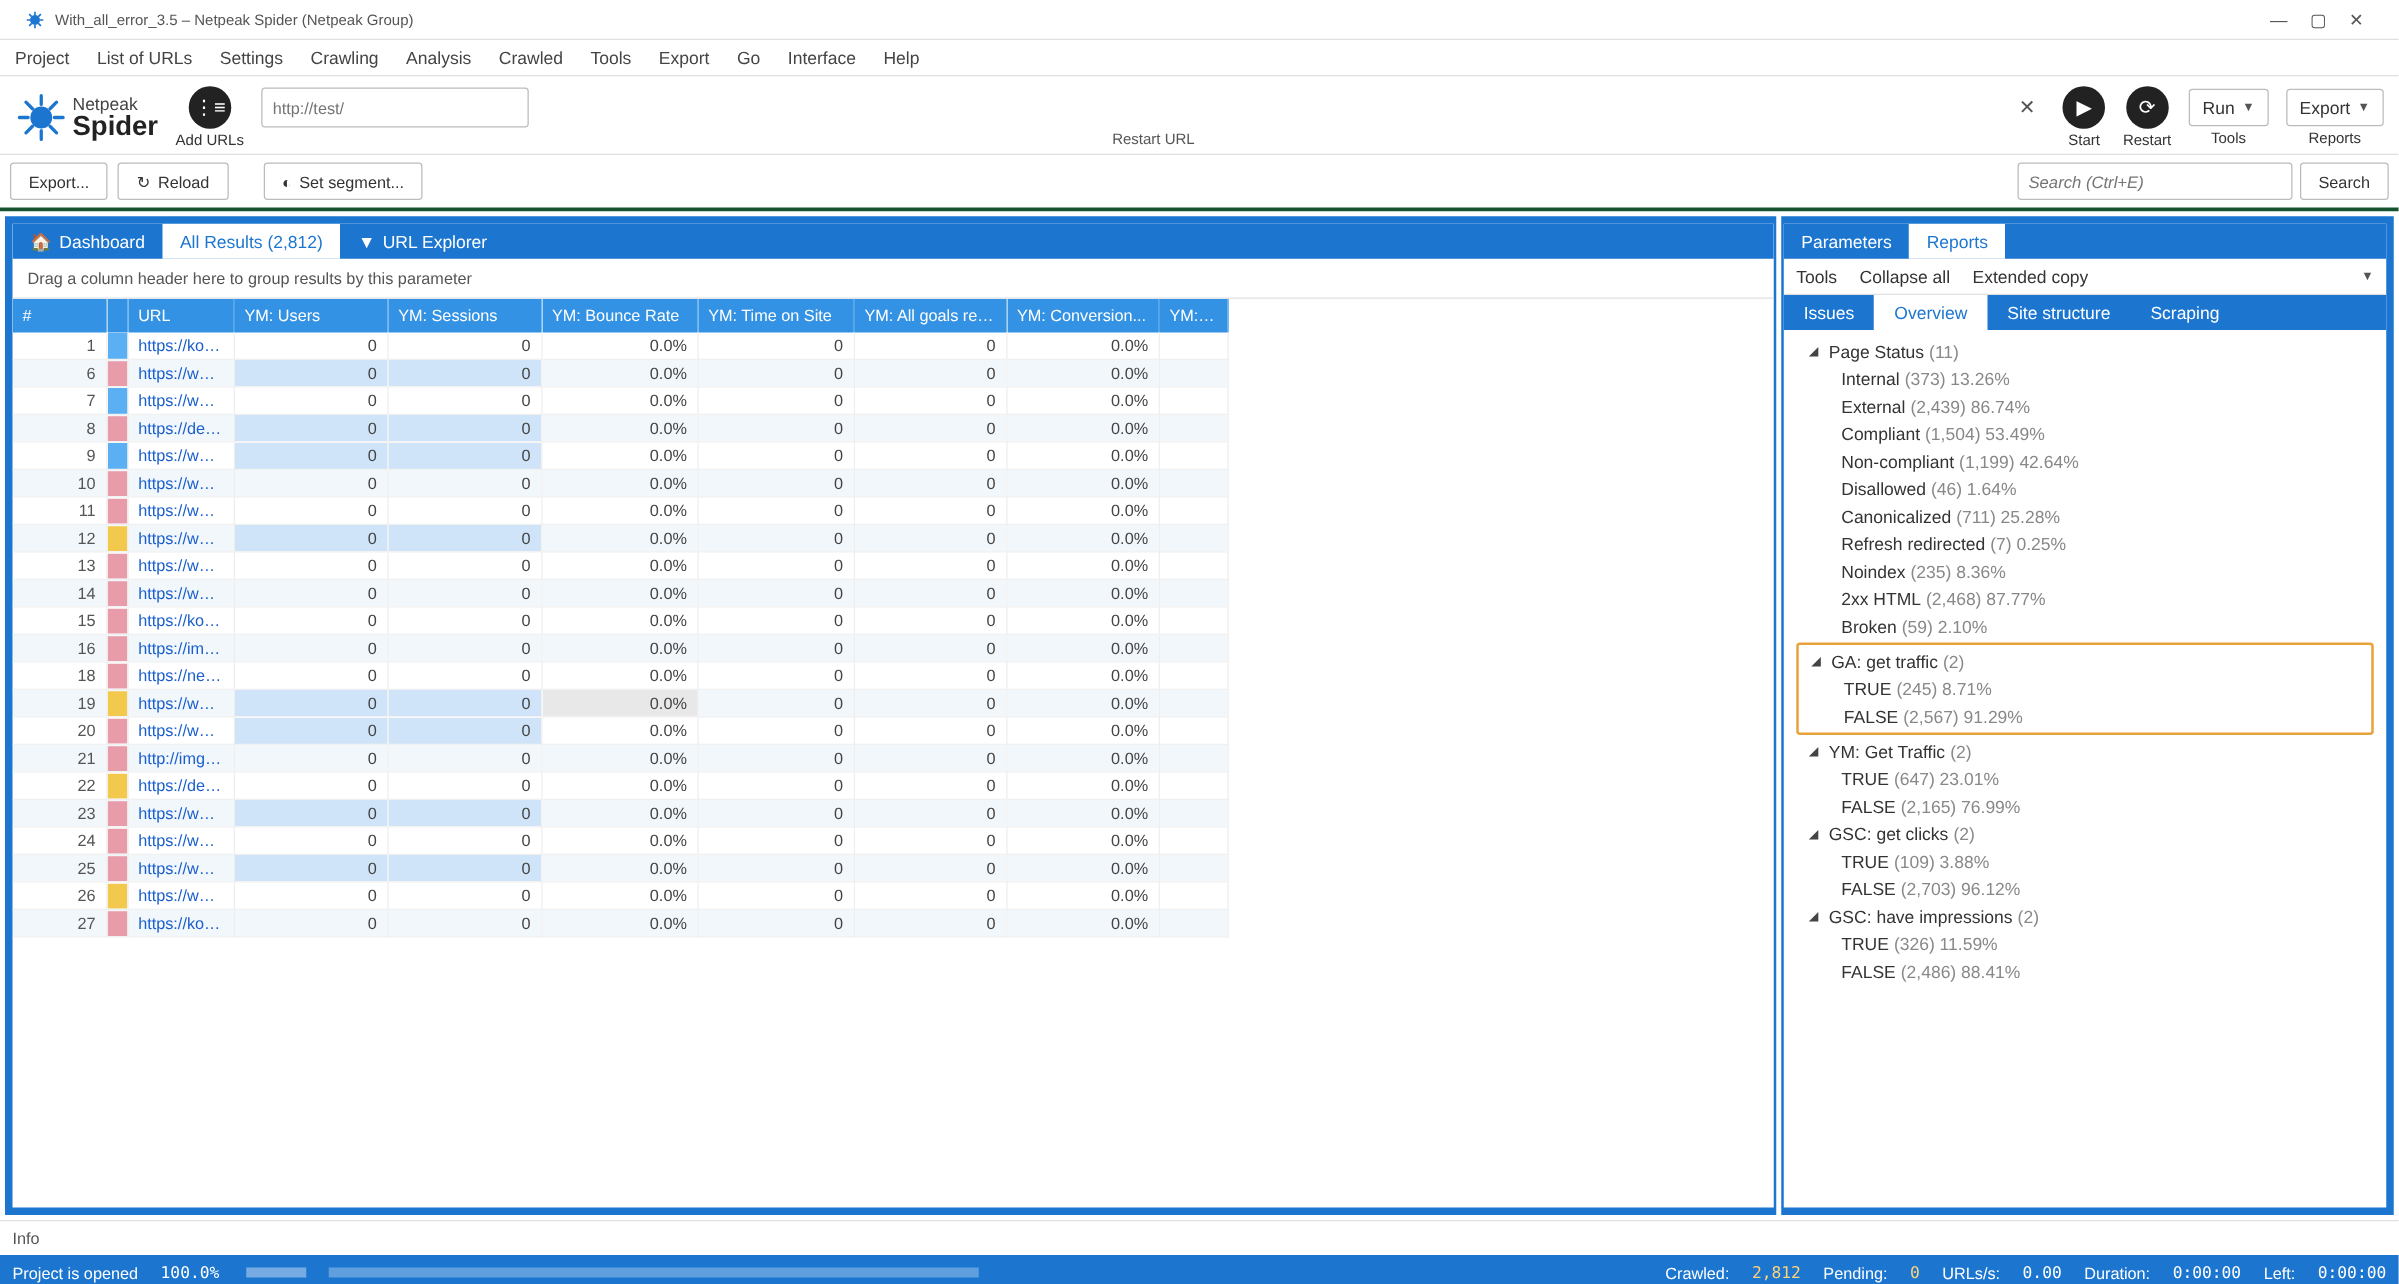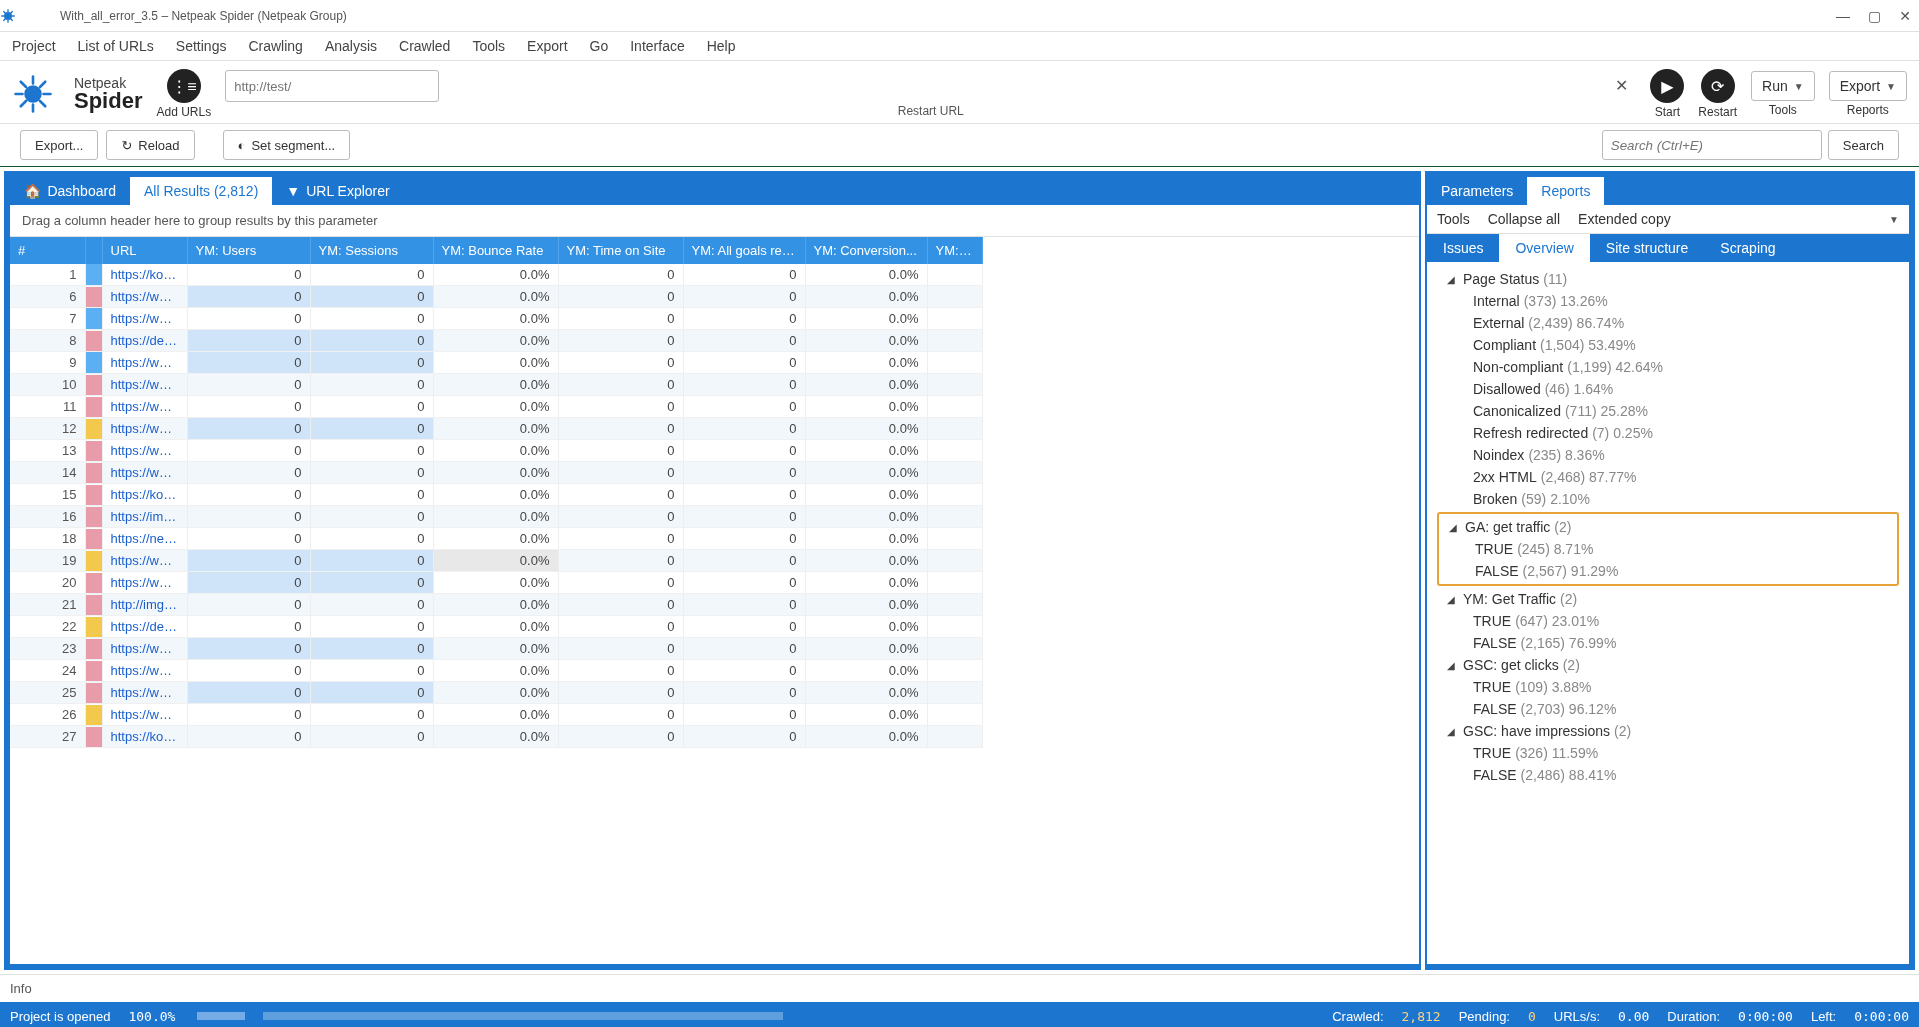--- a/index.html
+++ b/index.html
@@ -1,38 +1,38 @@
 <!DOCTYPE html>
 <html><head>
 <meta charset="utf-8">
 <style>
 * { margin: 0; padding: 0; box-sizing: border-box; font-family: "Segoe UI", Tahoma, sans-serif; }
 body { background: #fff; font-size: 13px; color: #333; overflow: hidden; }
-.titlebar { display: flex; align-items: center; height: 32px; padding: 0 0; border-bottom: 1px solid #e0e0e0; gap: 36px; }
+.titlebar { display: flex; align-items: center; height: 32px; padding: 0 20px; border-bottom: 1px solid #e0e0e0; }
 .titlebar .app-icon { width: 16px; height: 16px; margin-right: 8px; }
 .titlebar .title { flex: 1; font-size: 12px; color: #555; }
 .win-controls { display: flex; gap: 18px; font-size: 14px; color: #555; padding-right: 8px; }
 .win-controls span { cursor: pointer; }
 .menubar { display: flex; gap: 22px; padding: 6px 12px; border-bottom: 1px solid #e0e0e0; font-size: 14px; color: #444; }
 .menubar span { cursor: pointer; }
 .toolbar { display: flex; align-items: center; padding: 8px 12px 4px 12px; gap: 14px; border-bottom: 1px solid #e0e0e0; }
-.logo { display: flex; align-items: center; gap: 20px; }
+.logo { display: flex; align-items: center; gap: 4px; }
 .logo-text { display: flex; flex-direction: column; line-height: 1; }
 .logo-text .l1 { font-size: 14px; color: #444; }
 .logo-text .l2 { font-size: 22px; font-weight: bold; color: #222; }
 .tool-col { display: flex; flex-direction: column; align-items: center; gap: 2px; font-size: 12px; color: #333; }
 .circle-btn { width: 34px; height: 34px; border-radius: 50%; background: #222; color: #fff; display: flex; align-items: center; justify-content: center; font-size: 16px; cursor: pointer; }
 .url-bar-wrap { flex: 1; display: flex; flex-direction: column; align-items: center; gap: 2px; }
 .url-bar-wrap .input-line { display: flex; width: 100%; }
 .url-input { flex: 1; height: 32px; border: 1px solid #bbb; border-radius: 3px; padding: 0 28px 0 8px; font-size: 13px; color: #ef4444; position: relative; }
 .url-input-wrap { position: relative; flex: 1; }
 .clear-x { position: absolute; right: 8px; top: 6px; font-size: 16px; color: #555; cursor: pointer; }
 .dropdown-btn { display: flex; align-items: center; height: 30px; padding: 0 10px; border: 1px solid #bbb; border-radius: 3px; gap: 6px; cursor: pointer; font-size: 14px; }
 .dropdown-btn .caret { font-size: 10px; color: #555; }
-.sub-toolbar { display: flex; align-items: center; padding: 6px 20px; gap: 28px; border-bottom: 1px solid #14532d; }
+.sub-toolbar { display: flex; align-items: center; padding: 6px 8px; gap: 28px; border-bottom: 3px solid #14532d; }
 .sub-left { display: flex; gap: 8px; }
 .btn { height: 30px; padding: 0 14px; border: 1px solid #bbb; border-radius: 3px; background: #fff; display: flex; align-items: center; gap: 6px; cursor: pointer; font-size: 13px; }
 .search-box { margin-left: auto; display: flex; gap: 6px; }
 .search-box input { width: 220px; height: 30px; border: 1px solid #bbb; border-radius: 3px; padding: 0 8px; font-style: italic; color: #888; }
 .main-split { display: flex; height: calc(100vh - 220px); }
 .left-pane { flex: 1; display: flex; flex-direction: column; border: 6px solid #1c76d0; border-right: 2px solid #1c76d0; margin: 4px; overflow: hidden; }
 .right-pane { width: 490px; display: flex; flex-direction: column; border: 6px solid #1c76d0; border-left: 2px solid #1c76d0; margin: 4px 4px 4px 0; overflow: hidden; }
 .tab-strip { display: flex; background: #1c76d0; color: #fff; font-size: 14px; }
 .tab-strip .tab { padding: 6px 14px; display: flex; align-items: center; gap: 6px; cursor: pointer; }
 .tab-strip .tab.active { background: #fff; color: #1c76d0; }

